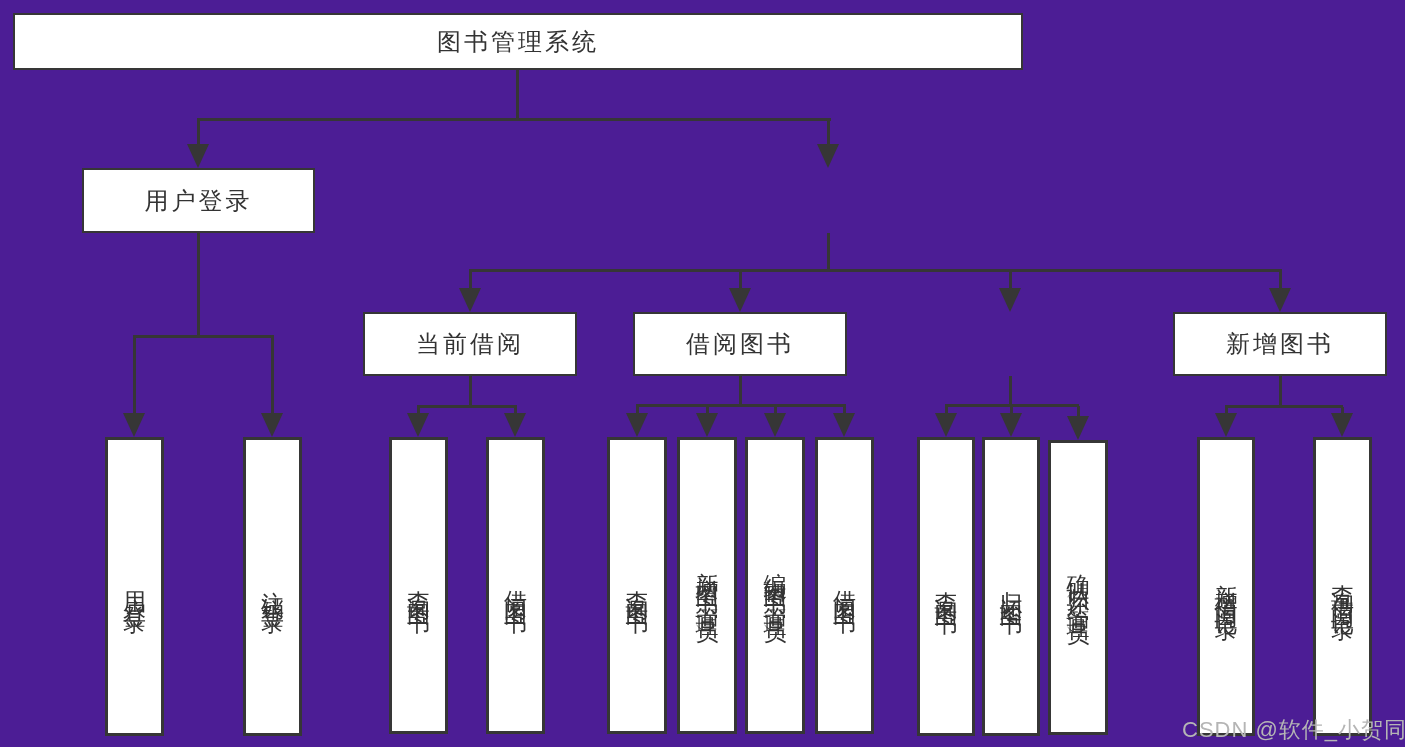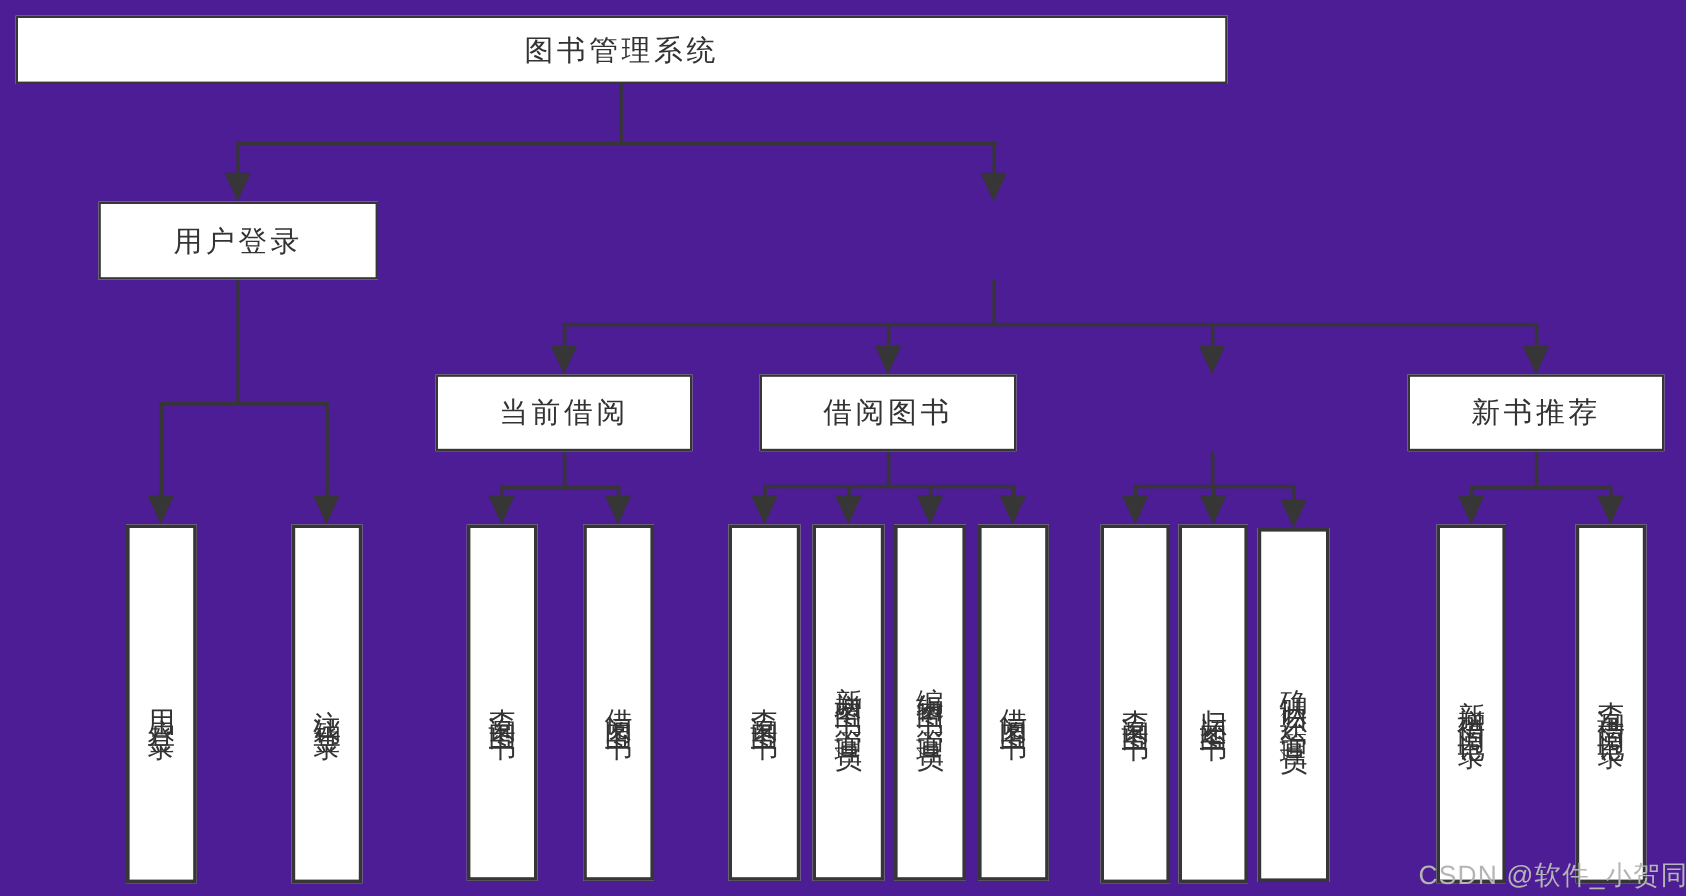--- a/index.html
+++ b/index.html
@@ -92,21 +92,21 @@
   <div class="arrow" style="left:1215px;top:413px;"></div>
   <div class="vline" style="left:1341px;top:407px;height:10px;"></div>
   <div class="arrow" style="left:1331px;top:413px;"></div>
 
   <div class="box" style="left:13px;top:13px;width:1010px;height:57px;">图书管理系统</div>
 
   <div class="box" style="left:82px;top:168px;width:233px;height:65px;">用户登录</div>
 
   <div class="box" style="left:363px;top:312px;width:214px;height:64px;">当前借阅</div>
   <div class="box" style="left:633px;top:312px;width:214px;height:64px;">借阅图书</div>
-  <div class="box" style="left:1173px;top:312px;width:214px;height:64px;">新书推荐</div>
+  <div class="box" style="left:1173px;top:312px;width:214px;height:64px;">新增图书</div>
 
   <div class="box leaf" style="left:105px;top:437px;width:59px;height:299px;">用户登录</div>
   <div class="box leaf" style="left:243px;top:437px;width:59px;height:299px;">注销登录</div>
 
   <div class="box leaf" style="left:389px;top:437px;width:59px;height:297px;">查询图书</div>
   <div class="box leaf" style="left:486px;top:437px;width:59px;height:297px;">借阅图书</div>
 
   <div class="box leaf" style="left:607px;top:437px;width:60px;height:297px;">查询图书</div>
   <div class="box leaf" style="left:677px;top:437px;width:60px;height:297px;">新增图书（管理员）</div>
   <div class="box leaf" style="left:745px;top:437px;width:60px;height:297px;">编辑图书（管理员）</div>

